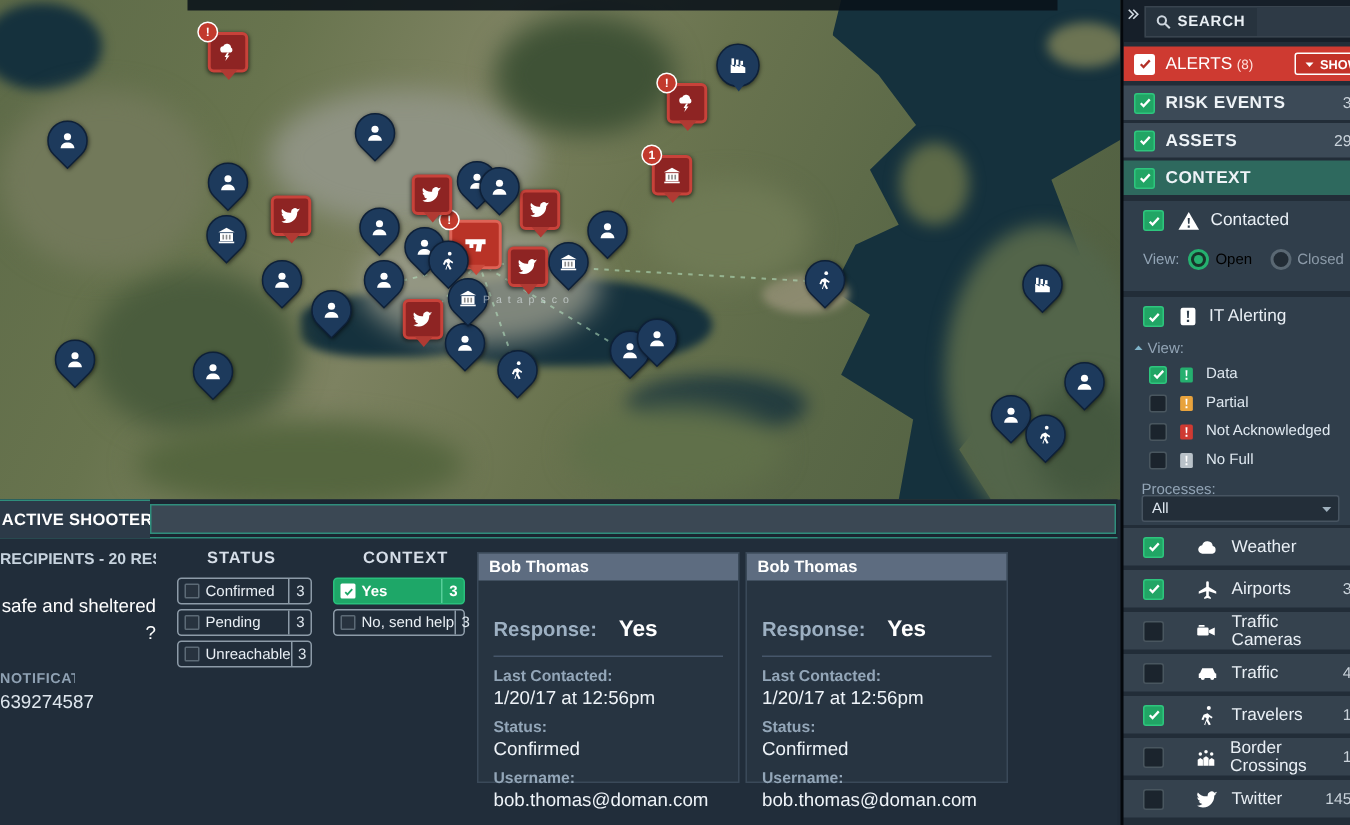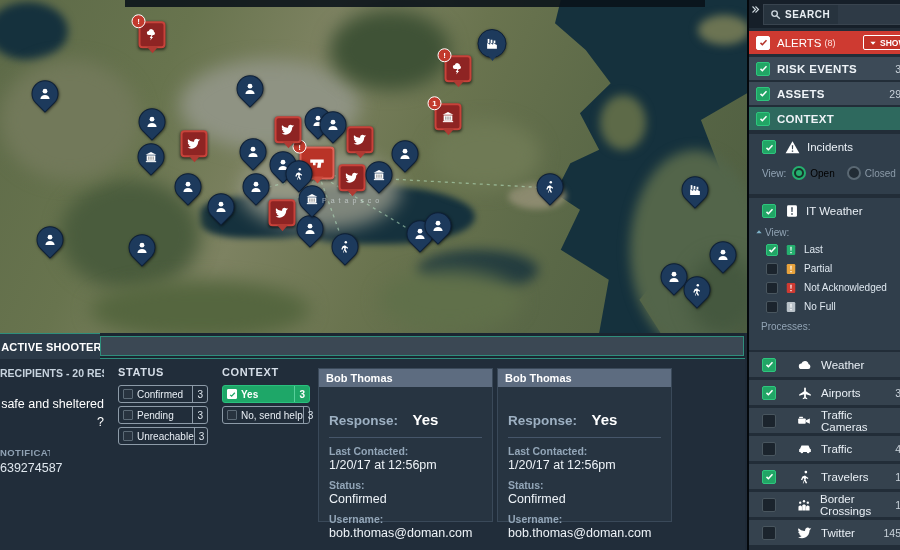--- a/index.html
+++ b/index.html
@@ -71,21 +71,21 @@
   #tabbar{position:absolute;left:0;top:0;width:745px;height:25px;background:#1b2631;border-bottom:1px solid #2f8e7c;}
   #tab{position:absolute;left:0;top:0;width:100px;height:25px;background:#2c3a48;border-top:1px solid #2f8e7c;display:flex;align-items:center;overflow:hidden;}
   #tab .t{color:#fff;font-weight:bold;font-size:11px;white-space:nowrap;float:right;margin-left:-42px;letter-spacing:.2px;}
   #tabstrip{position:absolute;left:100px;top:3px;width:642px;height:18px;background:#3b4854;border:1px solid #2f8e7c;}
   .clipL{overflow:hidden;text-align:right;}
   .clipL>span{white-space:nowrap;display:inline-block;}
   #recips{left:0;top:34px;width:104px;color:#c7d3de;font-weight:bold;font-size:10.5px;}
   #question{left:0;top:62px;width:104px;color:#fff;font-size:12.5px;line-height:18px;}
   #notif-lbl{left:0;top:114px;width:50px;color:#8fa1b3;font-weight:bold;font-size:9.5px;letter-spacing:.4px;}
   #notif-id{left:0;top:128px;color:#dfe7ee;font-size:12.5px;}
-  .colhdr{position:absolute;color:#d6dee8;font-weight:bold;font-size:11px;letter-spacing:.6px;}
+  .colhdr{position:absolute;color:#d6dee8;font-weight:bold;font-size:11px;letter-spacing:.6px;margin-left:20px;}
   .fbtn{position:absolute;height:16px;border:1px solid #8d9ba8;border-radius:3px;display:flex;align-items:center;background:transparent;}
   .fbtn .mini{width:8px;height:8px;border:1px solid #5c6a76;border-radius:1px;background:#28333f;margin:0 4px;flex:none;}
   .fbtn .mini.on{background:#fff;border-color:#fff;color:#1ea768;display:flex;align-items:center;justify-content:center;}
   .fbtn .mini.on svg{width:7px;height:7px;}
   .fbtn .t{flex:1;color:#e8eef4;font-size:10px;white-space:nowrap;}
   .fbtn .ct{border-left:1px solid #8d9ba8;color:#dfe7ee;font-size:10px;padding:0 4px;align-self:stretch;display:flex;align-items:center;}
   .fbtn.green{background:#1ea768;border-color:#29c07d;}
   .fbtn.green .ct{border-left-color:#57cf9a;color:#fff;font-weight:bold;}
   .fbtn.green .t{color:#fff;font-weight:bold;}
   .card{position:absolute;top:35px;width:173px;height:152px;background:#273441;border:1px solid #3a4959;}
@@ -588,21 +588,21 @@
           <svg viewBox="0 0 24 24">
             <path d="M4 13l5 5L20 6" fill="none" stroke="currentColor" stroke-width="4"></path>
           </svg>
         </span>
       <span class="ic" id="warnicon">
           <svg width="15" height="15" viewBox="0 0 24 24" fill="currentColor">
             <path d="M12 2L1 21h22z"></path>
             <path d="M10.9 8.5h2.2l-.3 6.2h-1.6zM10.9 16.6h2.2v2.3h-2.2z" fill="#303e4c"></path>
           </svg>
         </span>
-      <span class="t">Incidents</span>
+      <span class="t">Contacted</span>
     </div>
     <div style="display:flex;align-items:center;height:26px;margin-left:13px;">
       <span class="viewlbl">View:</span>
       <span class="radio on" style="margin-left:6px;"></span>
       <span class="t" style="font-size:10px;margin-left:4px;">Open</span>
       <span class="radio off" style="margin-left:12px;"></span>
       <span class="viewlbl" style="margin-left:4px;color:#8b9aa8;">Closed</span>
     </div>
   </div>
 
@@ -612,21 +612,21 @@
           <svg viewBox="0 0 24 24">
             <path d="M4 13l5 5L20 6" fill="none" stroke="currentColor" stroke-width="4"></path>
           </svg>
         </span>
       <span class="ic" id="itdoc">
           <svg width="14" height="14" viewBox="0 0 24 24" fill="currentColor">
             <rect x="3.5" y="2" width="17" height="20" rx="2.5" fill="#fff"></rect>
             <path d="M10.7 5.5h2.6l-.4 8.2h-1.8zM10.7 15.8h2.6v2.6h-2.6z" fill="#303e4c"></path>
           </svg>
         </span>
-      <span class="t">IT Weather</span>
+      <span class="t">IT Alerting</span>
     </div>
     <div style="display:flex;align-items:center;height:16px;margin-left:6px;">
       <span class="ic" id="chevup" style="color:#7fb3c9;">
           <svg width="8" height="8" viewBox="0 0 24 24" fill="currentColor">
             <path d="M4 16l8-9 8 9z"></path>
           </svg>
         </span>
       <span class="viewlbl" style="margin-left:2px;">View:</span>
     </div>
     <div id="it-options">
@@ -635,21 +635,21 @@
             <svg width="8" height="8" viewBox="0 0 24 24" fill="currentColor">
               <path d="M4 13l5 5L20 6" fill="none" stroke="currentColor" stroke-width="4"></path>
             </svg>
           </span>
     <span class="ic" style="color:#25b06f">
             <svg width="12" height="12" viewBox="0 0 24 24" fill="currentColor">
               <rect x="3.5" y="2" width="17" height="20" rx="2.5"></rect>
               <path d="M10.7 5.5h2.6l-.4 8.2h-1.8zM10.7 15.8h2.6v2.6h-2.6z" fill="#fff"></path>
             </svg>
           </span>
-    <span class="t">Last</span>
+    <span class="t">Data</span>
         </div>
         <div class="opt">
           <span class="cbx off" style="width:10px;height:10px;"></span>
     <span class="ic" style="color:#e8a33d">
             <svg width="12" height="12" viewBox="0 0 24 24" fill="currentColor">
               <rect x="3.5" y="2" width="17" height="20" rx="2.5"></rect>
               <path d="M10.7 5.5h2.6l-.4 8.2h-1.8zM10.7 15.8h2.6v2.6h-2.6z" fill="#fff"></path>
             </svg>
           </span>
     <span class="t">Partial</span>
@@ -669,20 +669,28 @@
     <span class="ic" style="color:#b9c2c9">
             <svg width="12" height="12" viewBox="0 0 24 24" fill="currentColor">
               <rect x="3.5" y="2" width="17" height="20" rx="2.5"></rect>
               <path d="M10.7 5.5h2.6l-.4 8.2h-1.8zM10.7 15.8h2.6v2.6h-2.6z" fill="#fff"></path>
             </svg>
           </span>
     <span class="t">No Full</span>
         </div>
       </div>
     <div class="viewlbl" style="margin-left:12px;margin-top:5px;">Processes:</div>
+    <div id="procdrop" style="top:132px;">
+      <span style="margin-left:6px;">All</span>
+      <span class="ic">
+          <svg width="9" height="9" viewBox="0 0 24 24" fill="currentColor">
+            <path d="M4 8l8 9 8-9z"></path>
+          </svg>
+        </span>
+    </div>
   </div>
 
   <div id="ctxrows">
       <div class="sbrow ctx" style="top: 352px;">
         <span class="cbx on">
           <svg width="9" height="9" viewBox="0 0 24 24" fill="currentColor">
             <path d="M4 13l5 5L20 6" fill="none" stroke="currentColor" stroke-width="4"></path>
           </svg>
         </span>
     <span class="ic">

